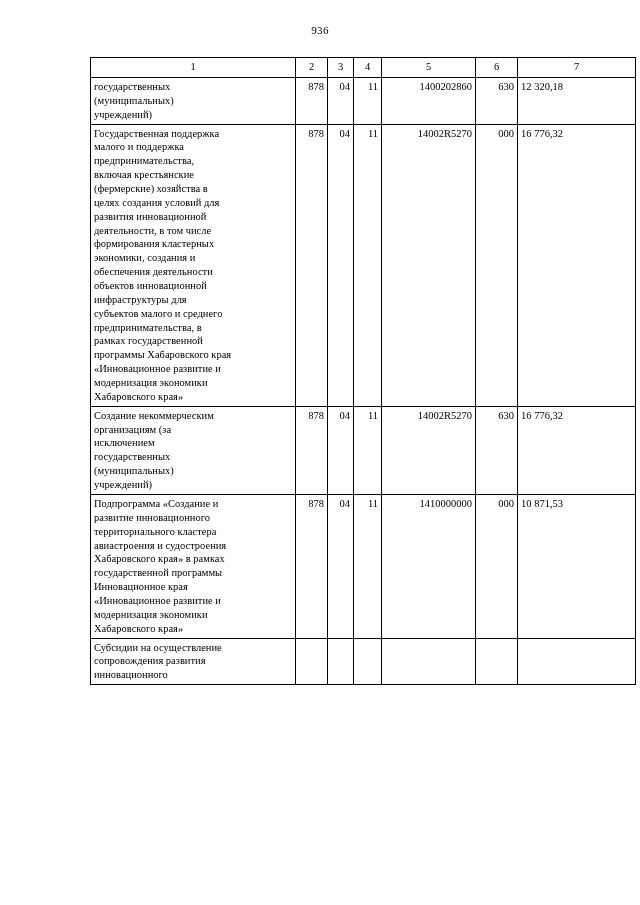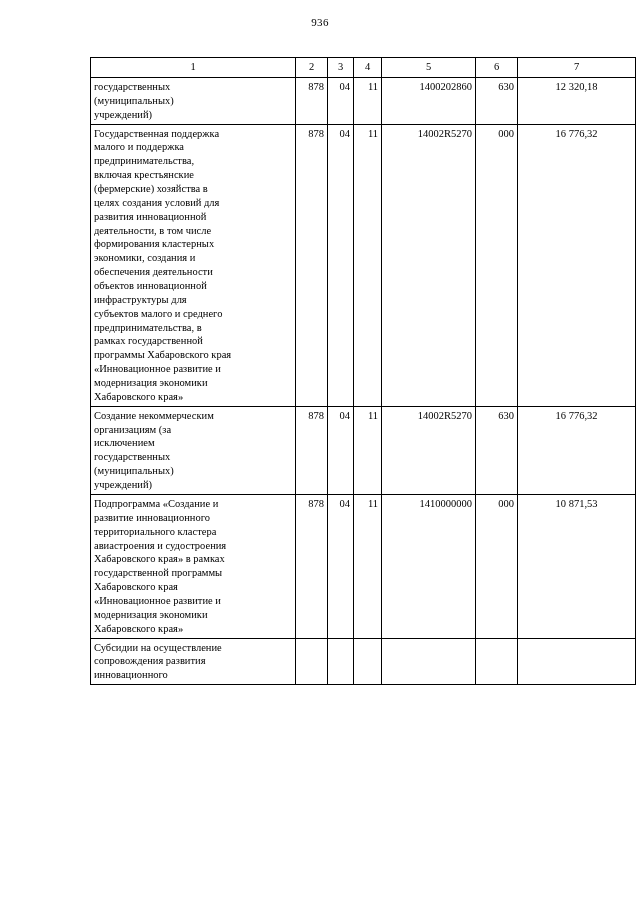--- a/index.html
+++ b/index.html
@@ -16,21 +16,21 @@
   }
   .page {
     width: 640px;
     height: 905px;
     position: relative;
     box-sizing: border-box;
   }
   .page-number {
     text-align: center;
     font-size: 11px;
-    padding-top: 16px;
+    padding-top: 24px;
     letter-spacing: 0.3px;
   }
   .table-wrap {
     position: absolute;
     left: 90px;
     top: 57px;
     width: 545px;
   }
   table.doc-table {
     border-collapse: collapse;
@@ -61,21 +61,21 @@
   }
   .txt {
     text-align: justify;
     text-align-last: justify;
     hyphens: none;
   }
   .txt.last-left {
     text-align-last: left;
     margin-left: 12px;
   }
-  .rgt { text-align: center; padding-right: 6px; }
+  .rgt { text-align: left; padding-right: 6px; }
   .num-cell { text-align: right; }
   .cellpad-bottom {
     vertical-align: bottom;
     padding-bottom: 2px;
   }
 </style>
 </head>
 <body>
 
 <div class="page">
@@ -168,21 +168,21 @@
         </tr>
 
         <tr>
           <td class="txt last-left">
             <div>Подпрограмма «Создание и</div>
             <div>развитие инновационного</div>
             <div>территориального кластера</div>
             <div>авиастроения и судостроения</div>
             <div>Хабаровского края» в рамках</div>
             <div>государственной программы</div>
-            <div>Хабаровского края</div>
+            <div>Инновационное края</div>
             <div>«Инновационное развитие и</div>
             <div>модернизация экономики</div>
             <div>Хабаровского края»</div>
           </td>
           <td class="num-cell cellpad-bottom">878</td>
           <td class="num-cell cellpad-bottom">04</td>
           <td class="num-cell cellpad-bottom">11</td>
           <td class="num-cell cellpad-bottom">1410000000</td>
           <td class="num-cell cellpad-bottom">000</td>
           <td class="rgt cellpad-bottom">10 871,53</td>

